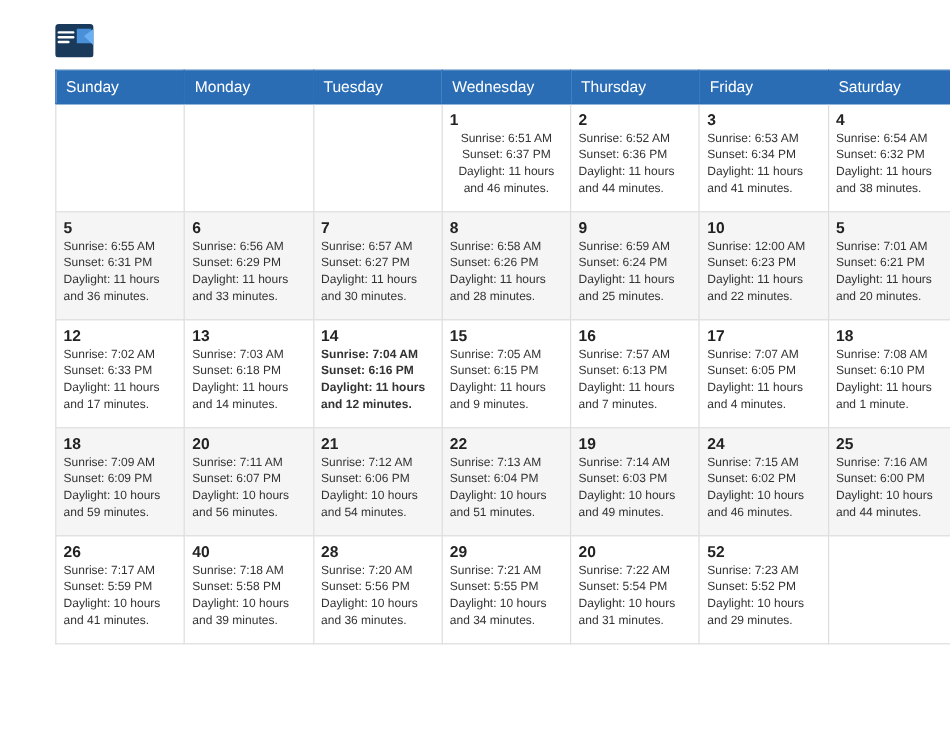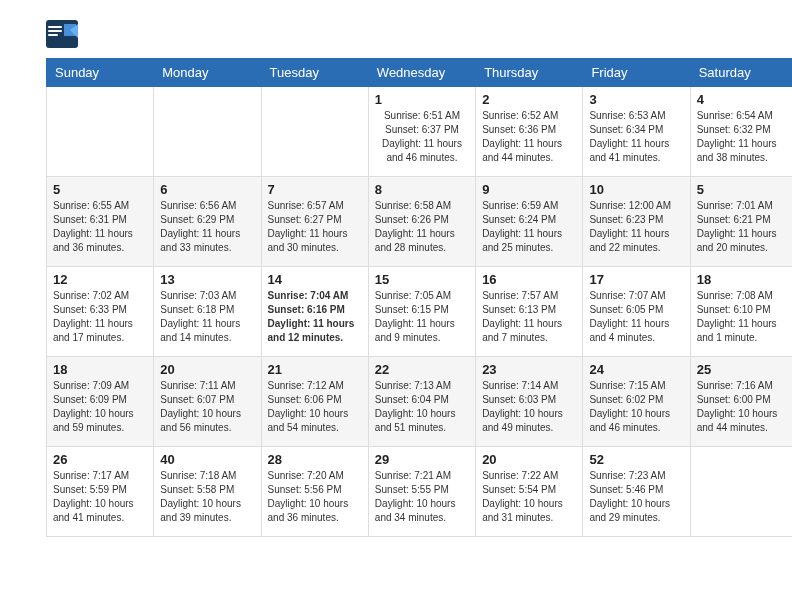--- a/index.html
+++ b/index.html
@@ -267,21 +267,21 @@
 Sunset: 6:06 PM
 Daylight: 10 hours and 54 minutes.</div>
           </td>
           <td>
             <div class="day-num">22</div>
             <div class="day-info" style="white-space: pre-line;">Sunrise: 7:13 AM
 Sunset: 6:04 PM
 Daylight: 10 hours and 51 minutes.</div>
           </td>
           <td>
-            <div class="day-num">23</div>
+            <div class="day-num">19</div>
             <div class="day-info" style="white-space: pre-line;">Sunrise: 7:14 AM
 Sunset: 6:03 PM
 Daylight: 10 hours and 49 minutes.</div>
           </td>
           <td>
             <div class="day-num">24</div>
             <div class="day-info" style="white-space: pre-line;">Sunrise: 7:15 AM
 Sunset: 6:02 PM
 Daylight: 10 hours and 46 minutes.</div>
           </td>
@@ -319,20 +319,20 @@
           </td>
           <td>
             <div class="day-num">20</div>
             <div class="day-info" style="white-space: pre-line;">Sunrise: 7:22 AM
 Sunset: 5:54 PM
 Daylight: 10 hours and 31 minutes.</div>
           </td>
           <td>
             <div class="day-num">52</div>
             <div class="day-info" style="white-space: pre-line;">Sunrise: 7:23 AM
-Sunset: 5:46 PM
+Sunset: 5:52 PM
 Daylight: 10 hours and 29 minutes.</div>
           </td>
           <td class="empty-cell"></td>
         </tr>
       </tbody>
   </table>
 </div>
 
 </body></html>

